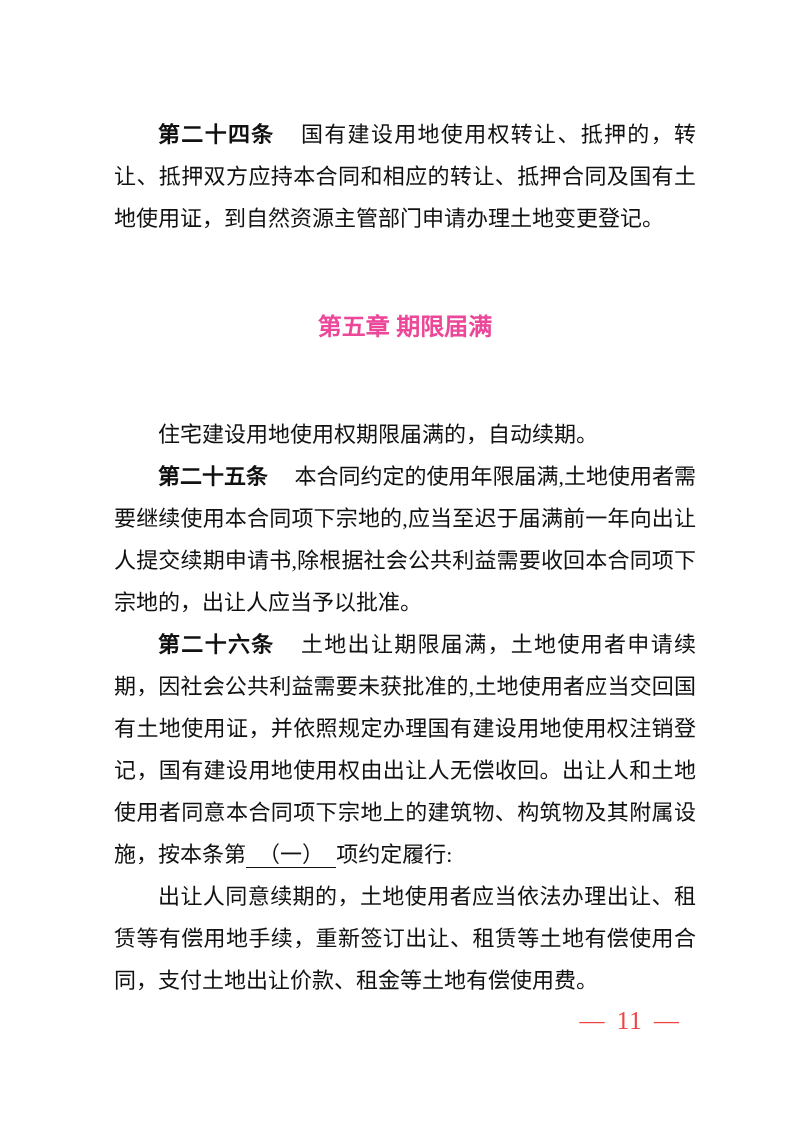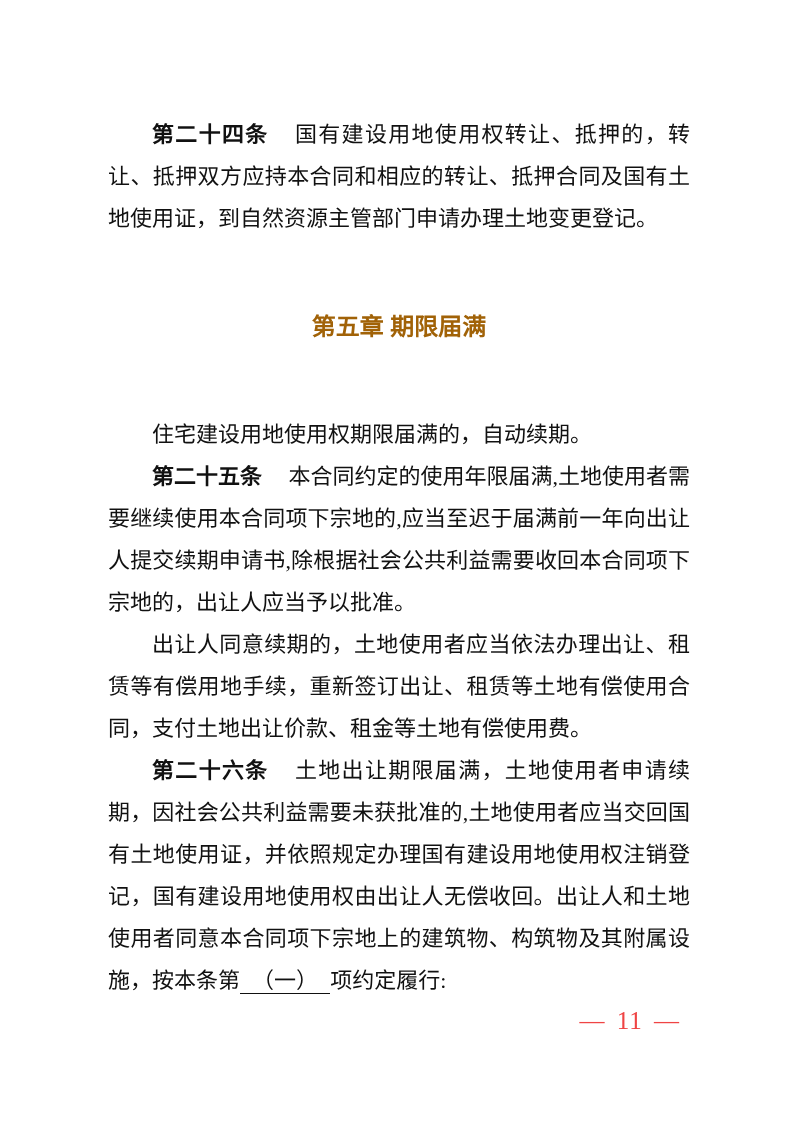--- a/index.html
+++ b/index.html
@@ -11,21 +11,21 @@
     position: relative;
     width: 793px;
     height: 1122px;
     background: #ffffff;
     overflow: hidden;
     font-family: "Liberation Serif", "DejaVu Serif", serif;
     color: #111111;
   }
   .content {
     position: absolute;
-    left: 108px;
+    left: 114px;
     top: 114px;
     width: 582px;
   }
   .content p {
     margin: 0;
     font-size: 22px;
     line-height: 42px;
     text-align: justify;
     text-justify: inter-ideograph;
     text-indent: 2em;
@@ -36,21 +36,21 @@
     padding-right: 1.2em;
   }
   .chapter-heading {
     margin: 66px 0;
     font-family: "Liberation Sans", "DejaVu Sans", sans-serif;
     font-weight: bold;
     font-size: 24px;
     line-height: 42px;
     text-align: center;
     text-indent: 0;
-    color: #a16207;
+    color: #ec4899;
   }
   .blank {
     display: inline-block;
     text-indent: 0;
     padding: 0 0.55em;
     border-bottom: 1.5px solid #111111;
     line-height: 1.1;
   }
   .page-number {
     position: absolute;
@@ -71,20 +71,20 @@
   <div class="content">
 
     <p><span class="article-label">第二十四条</span><span>国有建设用地使用权转让、抵押的，转让、抵押双方应持本合同和相应的转让、抵押合同及国有土地使用证，到自然资源主管部门申请办理土地变更登记。</span></p>
 
     <h2 class="chapter-heading">第五章 期限届满</h2>
 
     <p>住宅建设用地使用权期限届满的，自动续期。</p>
 
     <p><span class="article-label">第二十五条</span><span>本合同约定的使用年限届满,土地使用者需要继续使用本合同项下宗地的,应当至迟于届满前一年向出让人提交续期申请书,除根据社会公共利益需要收回本合同项下宗地的，出让人应当予以批准。</span></p>
 
+    <p><span class="article-label">第二十六条</span><span>土地出让期限届满，土地使用者申请续期，因社会公共利益需要未获批准的,土地使用者应当交回国有土地使用证，并依照规定办理国有建设用地使用权注销登记，国有建设用地使用权由出让人无偿收回。出让人和土地使用者同意本合同项下宗地上的建筑物、构筑物及其附属设施，按本条第</span><span class="blank">（一）</span><span>项约定履行:</span></p>
+
     <p>出让人同意续期的，土地使用者应当依法办理出让、租赁等有偿用地手续，重新签订出让、租赁等土地有偿使用合同，支付土地出让价款、租金等土地有偿使用费。</p>
-
-    <p><span class="article-label">第二十六条</span><span>土地出让期限届满，土地使用者申请续期，因社会公共利益需要未获批准的,土地使用者应当交回国有土地使用证，并依照规定办理国有建设用地使用权注销登记，国有建设用地使用权由出让人无偿收回。出让人和土地使用者同意本合同项下宗地上的建筑物、构筑物及其附属设施，按本条第</span><span class="blank">（一）</span><span>项约定履行:</span></p>
 
   </div>
 
   <div class="page-number">— 11 —</div>
 </div>
 
 </body></html>

